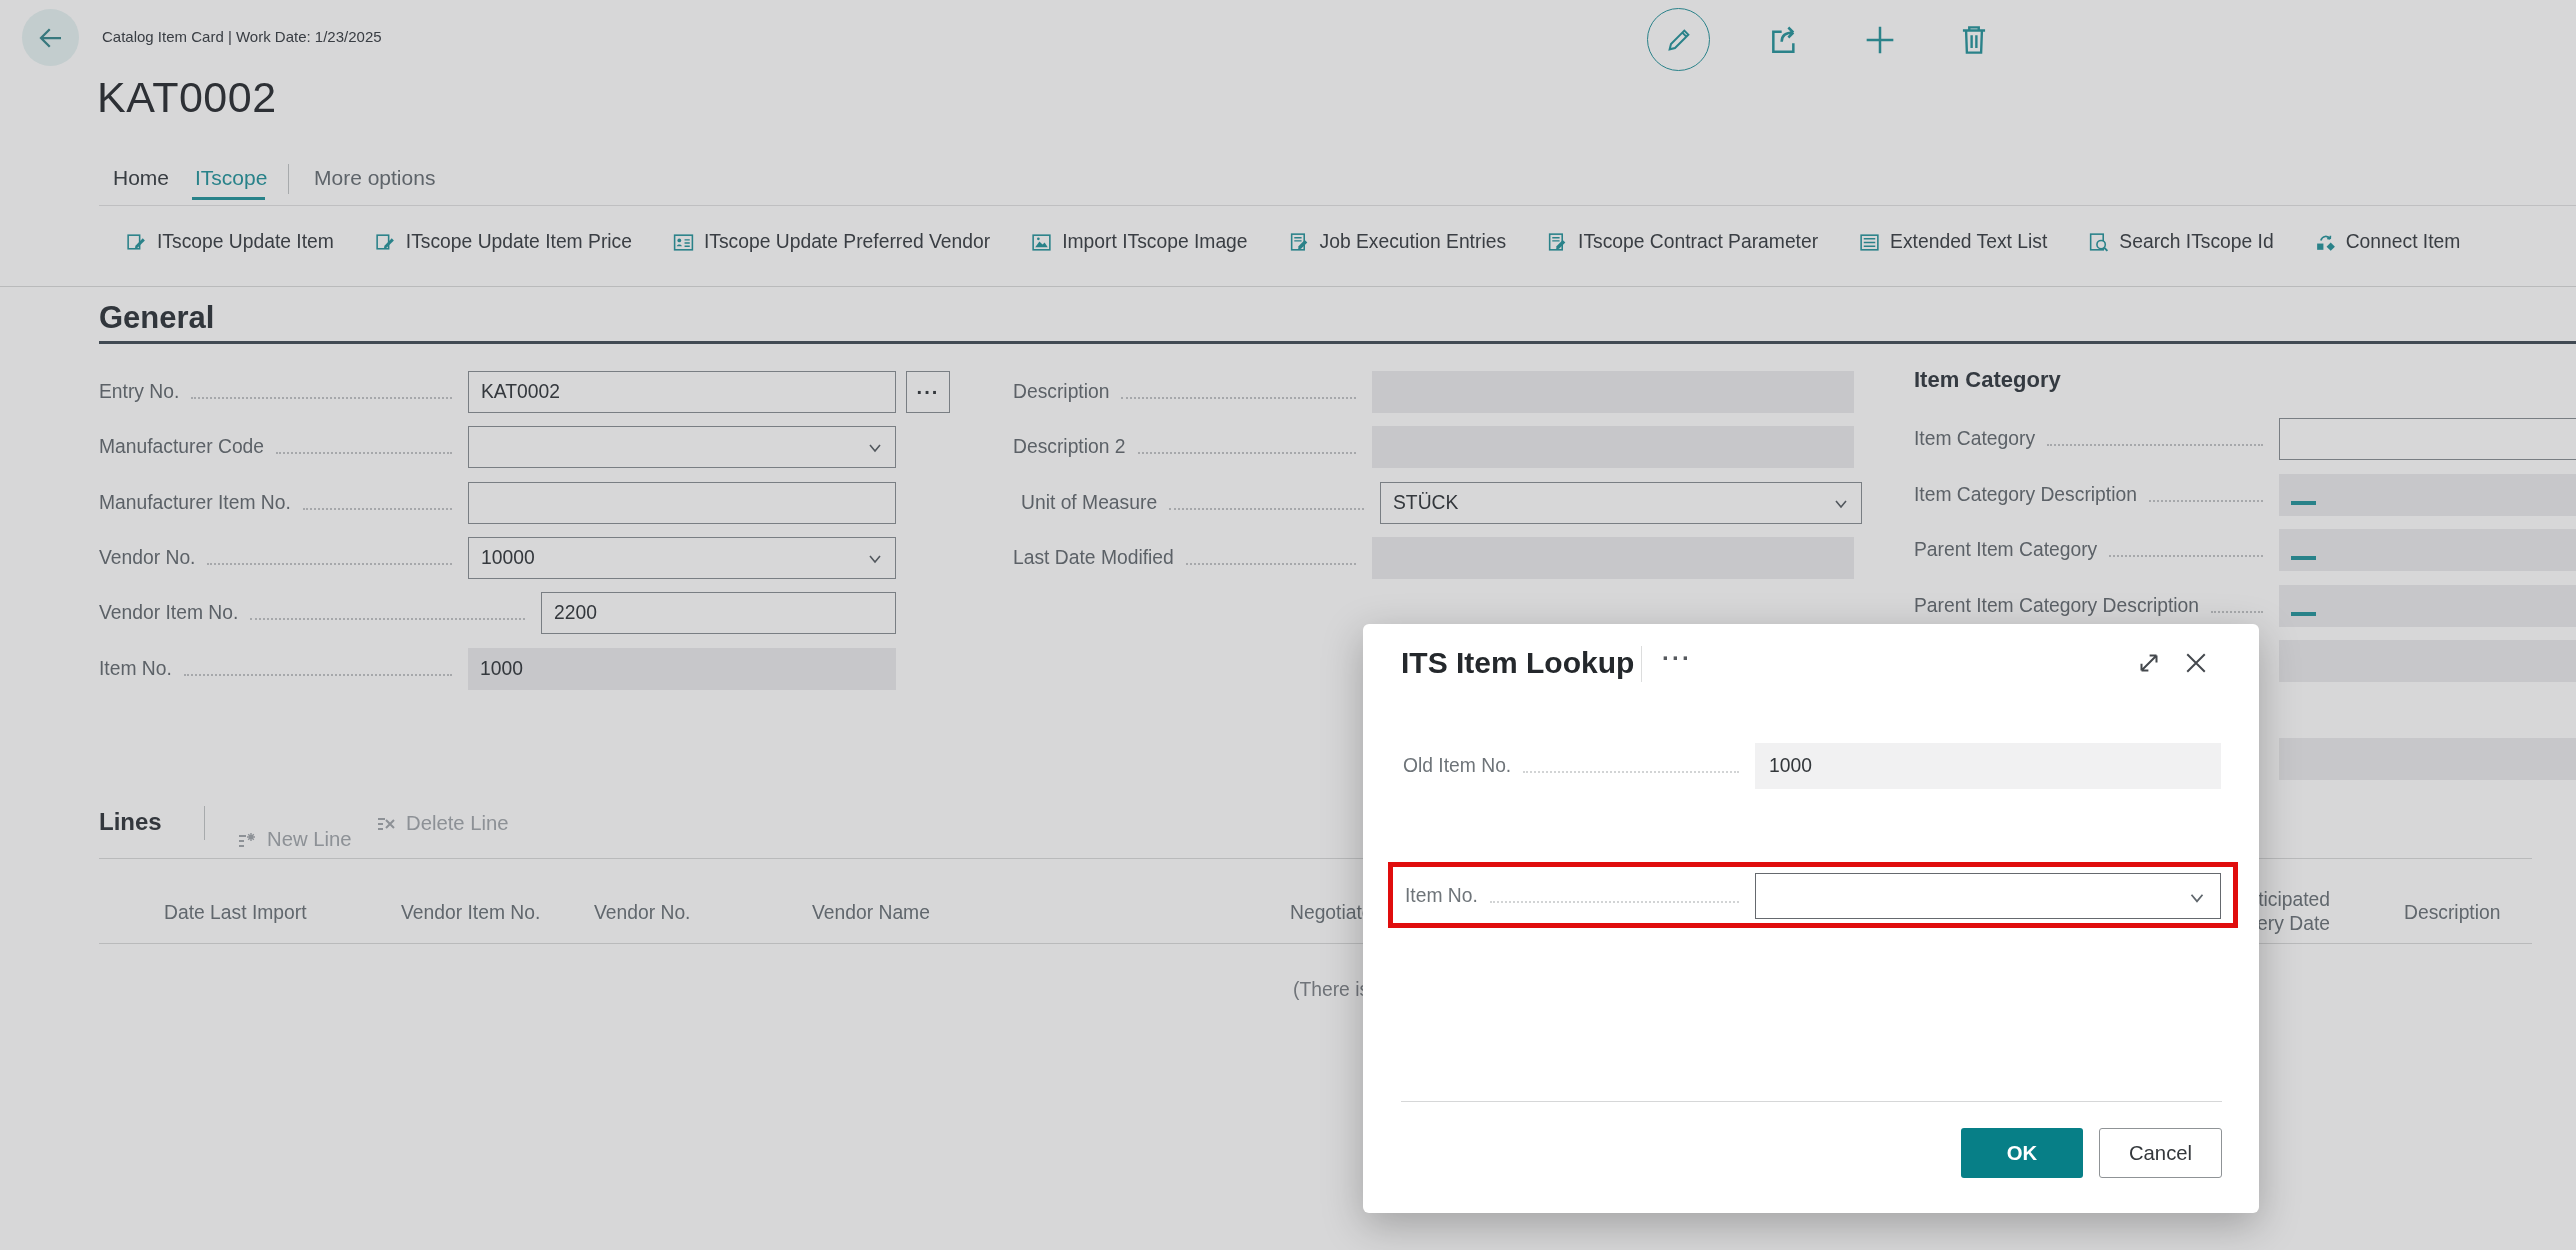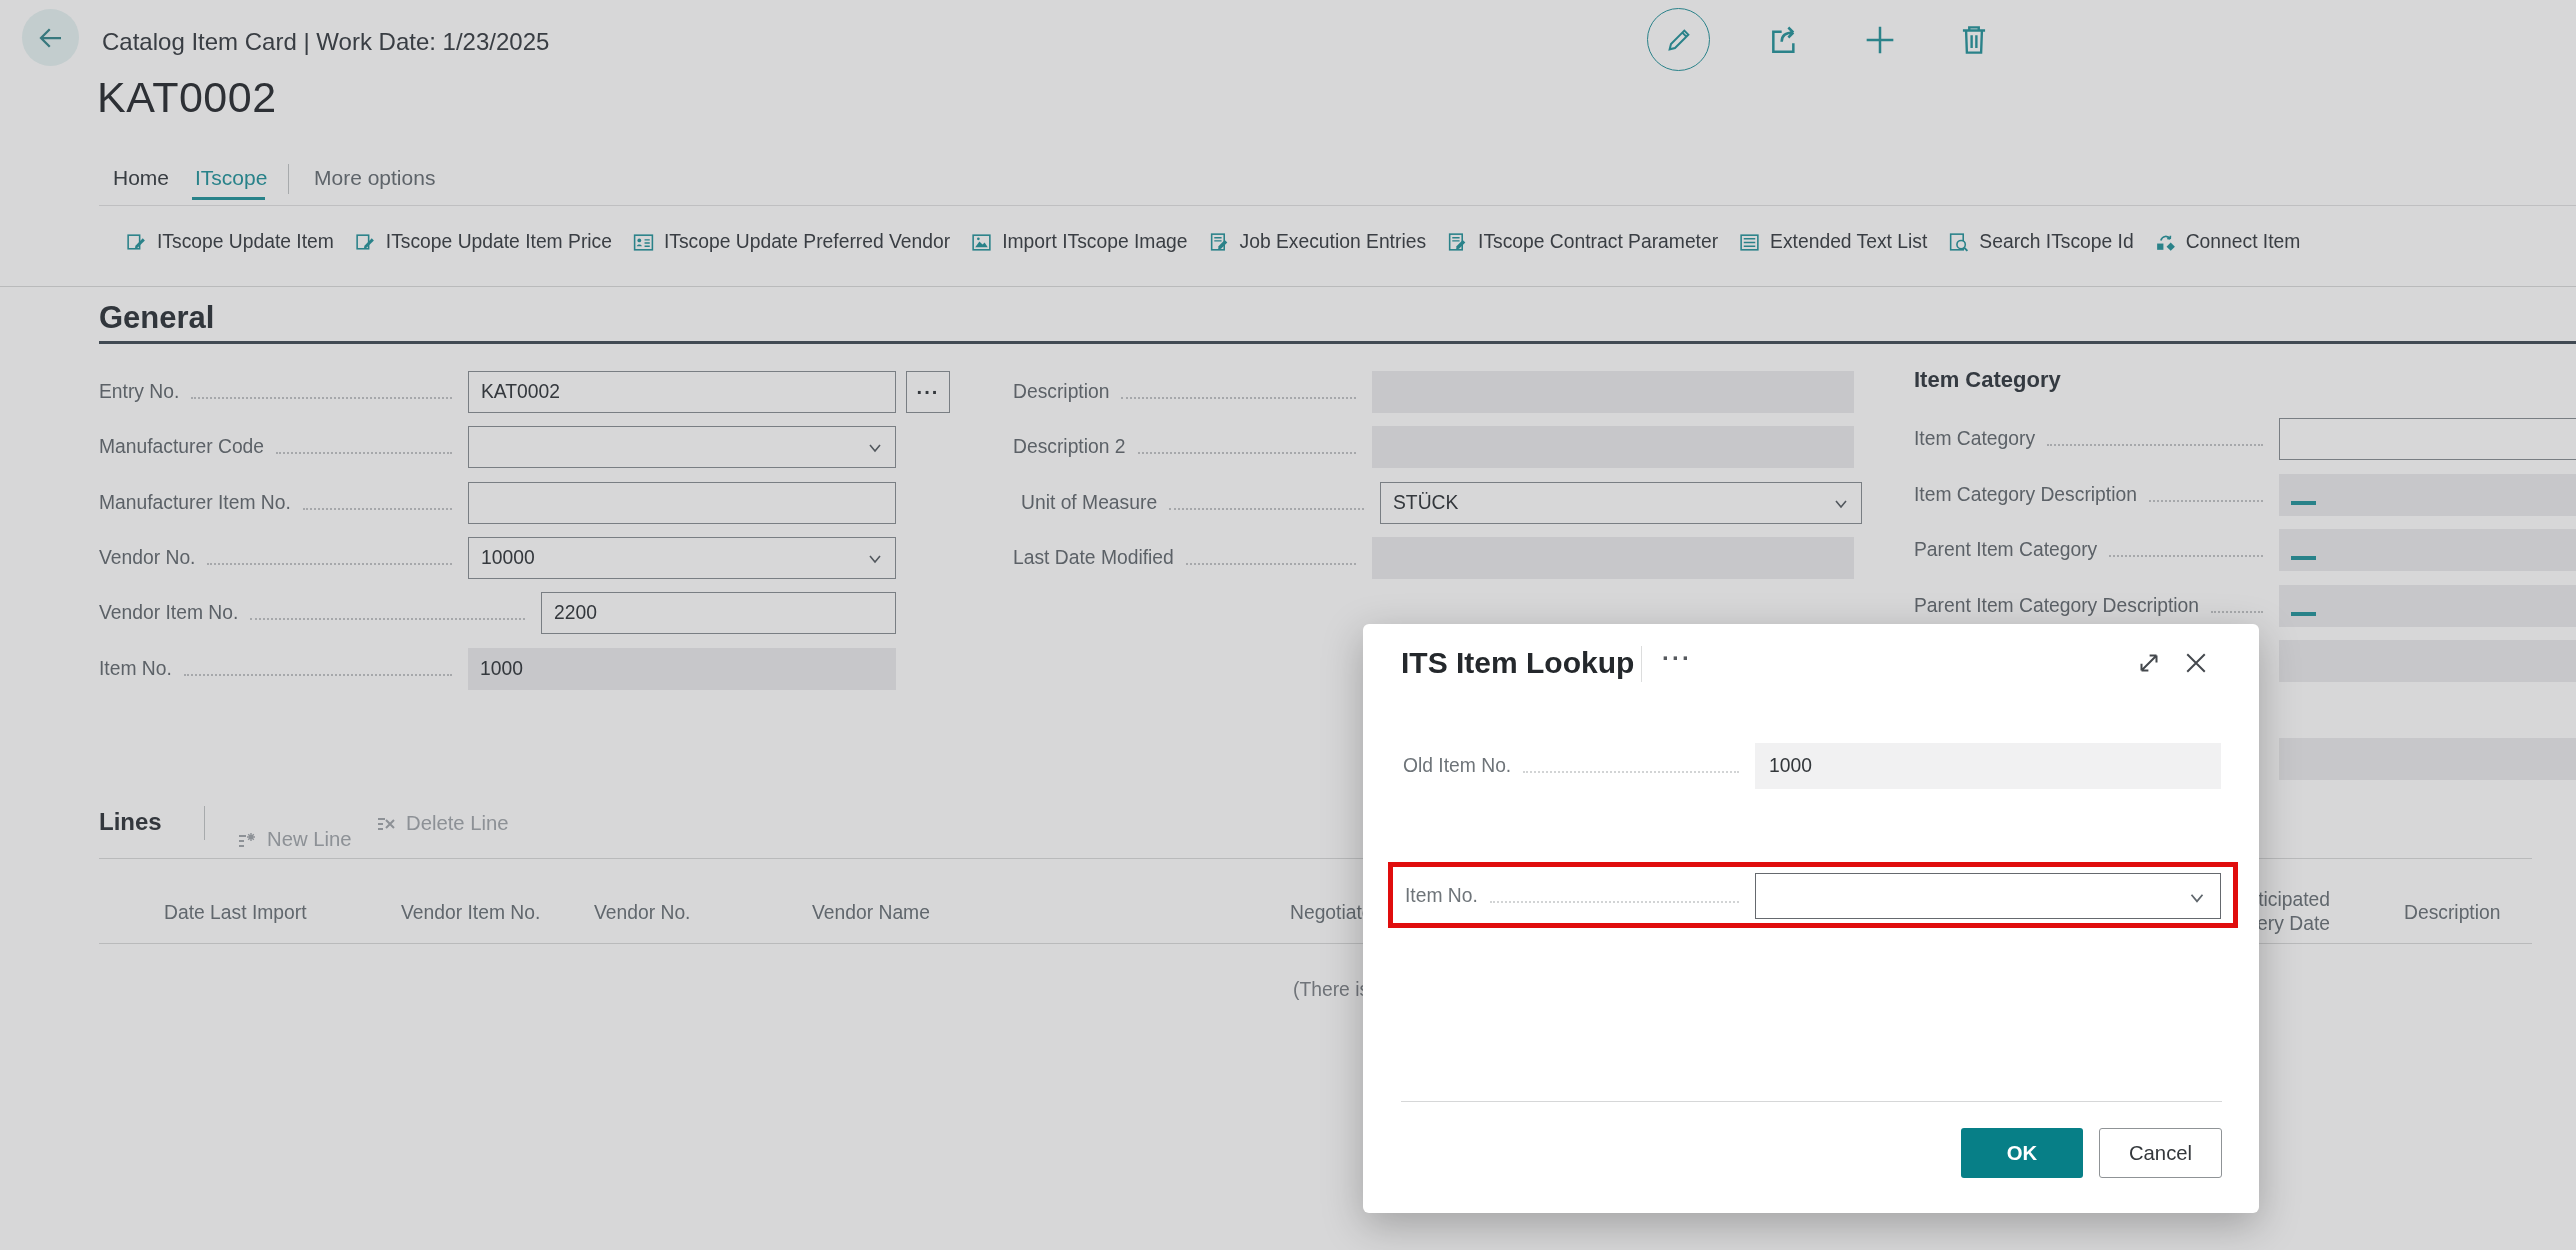--- a/index.html
+++ b/index.html
@@ -7,29 +7,29 @@
   .page {
     position:relative; width:2576px; height:1250px; overflow:hidden;
     background:#ffffff;
     font-family:"Liberation Sans","DejaVu Sans",sans-serif;
     color:#3b4045;
   }
   .abs { position:absolute; }
   
   .back-circle { left:22px; top:9px; width:57px; height:57px; border-radius:50%;
     background:#e7f3f3; display:flex; align-items:center; justify-content:center; cursor:pointer; }
-  .caption { left:102px; top:28px; font-size:24px; color:#42474d; }
+  .caption { left:102px; top:28px; font-size:15px; color:#42474d; }
   .top-actions { right:594px; top:18px; display:flex; gap:55px; align-items:center; }
   .pagetitle { left:97px; top:73px; font-size:43px; font-weight:400; color:#33373c; letter-spacing:0.5px; }
   
   .tab { font-size:21px; cursor:pointer; }
   .tab-underline { background:#2d99a1; height:3px; }
   .vdiv { width:1px; background:#c6c9cb; }
   
-  .ribbon { left:125px; top:220px; display:flex; gap:20px; align-items:center; height:44px; }
+  .ribbon { left:125px; top:220px; display:flex; gap:40px; align-items:center; height:44px; }
   .ribbon-item { display:flex; align-items:center; gap:9px; cursor:pointer; white-space:nowrap; }
   .ribbon-item span { font-size:19.3px; color:#43484d; }
   .hline { height:1px; background:#dbdcdd; }
   
   .sec-head { font-size:31px; font-weight:700; color:#383e44; }
   .sec-bar { height:3px; background:#4b5660; }
   .grp-head { font-size:22px; font-weight:700; color:#3c434a; }
   
   .frow { position:absolute; height:42px; display:flex; align-items:center; }
   .flabel { font-size:19.3px; color:#6b7278; white-space:nowrap; }

